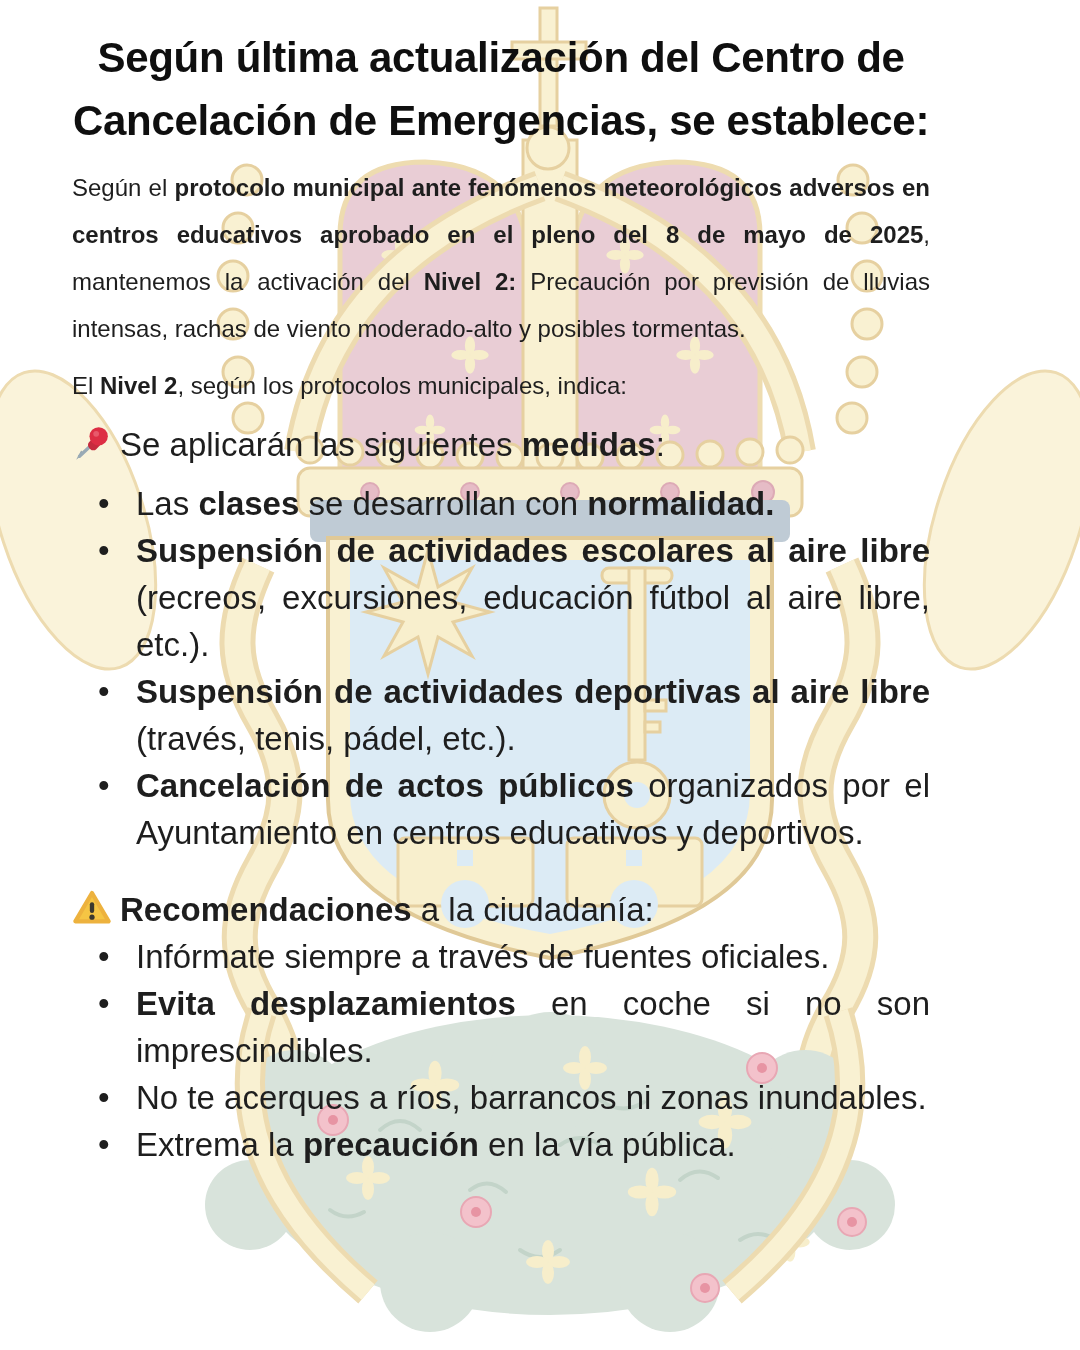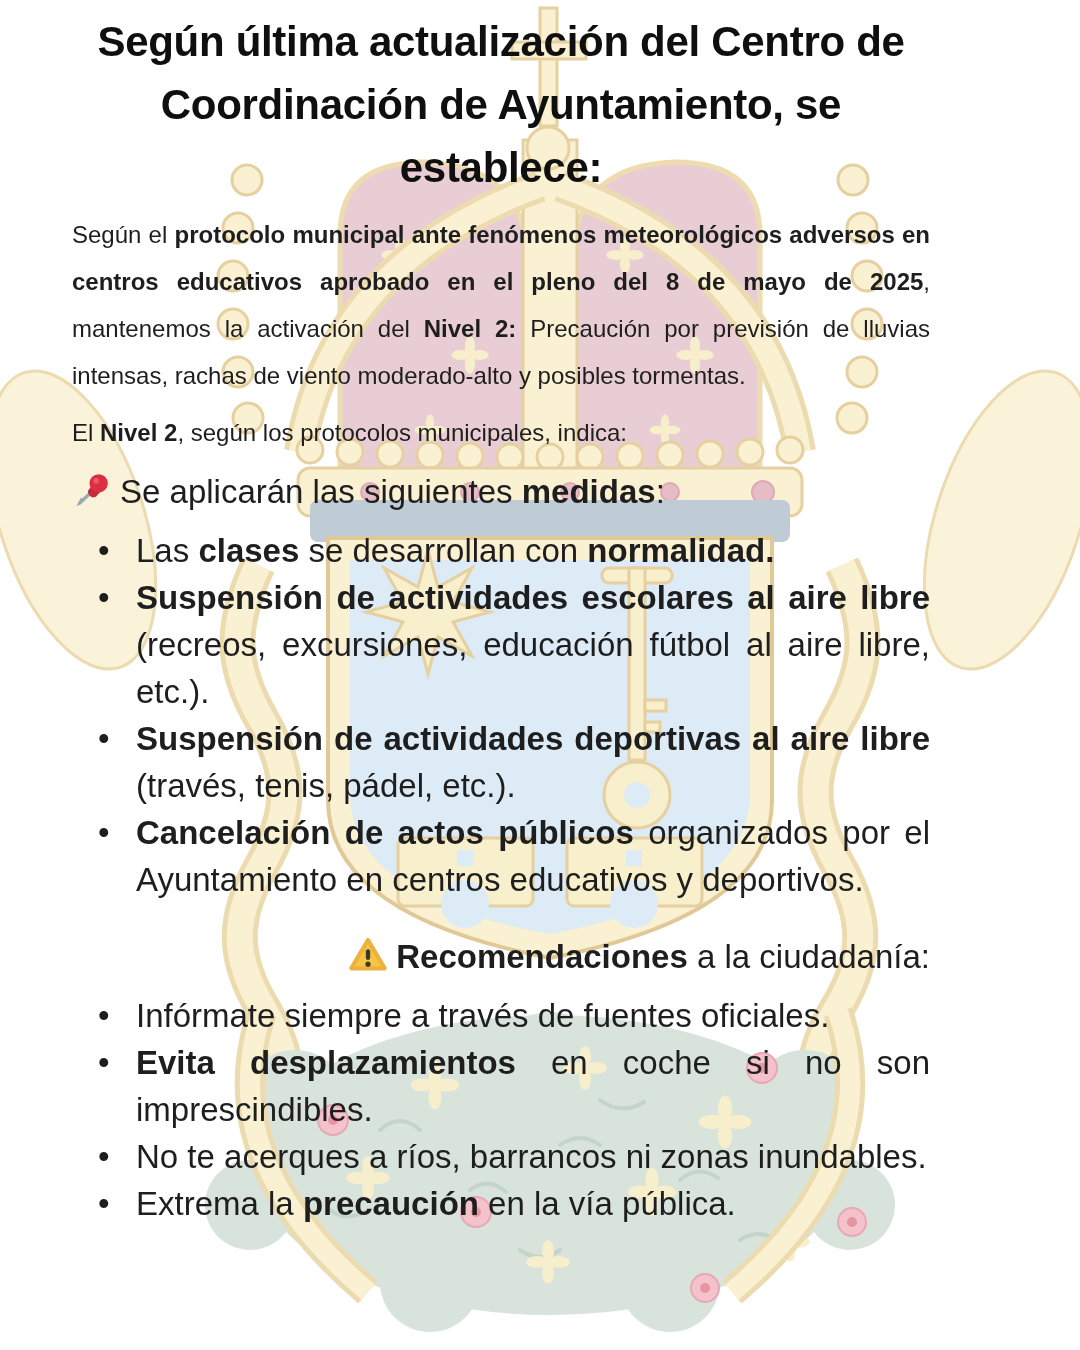--- a/index.html
+++ b/index.html
@@ -10,21 +10,21 @@
     color:#1e1e1e;
     overflow:hidden;
     position:relative;
   }
   .wm{
     position:absolute;left:0;top:0;width:1080px;height:1350px;
     z-index:0;pointer-events:none;
   }
   .content{
     position:relative;z-index:1;
-    padding:4px 72px 0 72px;
+    padding:20px 72px 0 72px;
     box-sizing:border-box;width:1002px;
   }
   .title{
     font-size:42px;font-weight:700;line-height:63px;
     text-align:center;color:#0f0f0f;letter-spacing:-0.3px;
     margin:6px 0 12px 0;
   }
   .title span{display:block;}
   .para{
     font-size:24px;line-height:47px;text-align:justify;
@@ -42,21 +42,21 @@
   .blist{margin:0;padding:0;list-style:none;}
   .blist li{display:flex;margin:0;}
   .dot{
     flex:none;width:56px;padding-left:26px;box-sizing:border-box;
     font-size:33px;line-height:47px;color:#1e1e1e;
   }
   .txt{
     flex:1;font-size:33px;line-height:47px;text-align:justify;margin-left:8px;
   }
   .rec-heading{
-    font-size:33px;line-height:47px;margin:30px 0 12px 0;text-align:right;
+    font-size:33px;line-height:47px;margin:30px 0 0 0;text-align:left;
   }
 </style>
 </head>
 <body>
 
 <svg class="wm" viewBox="0 0 1080 1350" aria-hidden="true">
   <defs>
     <g id="flw" fill="#f7eecb">
       <ellipse cx="0" cy="-11" rx="6" ry="11"></ellipse>
       <ellipse cx="11" cy="0" rx="11" ry="6"></ellipse>
@@ -210,21 +210,21 @@
     <path d="M262 1012 Q 212 1160 368 1292" fill="none" stroke="#f9f1d2" stroke-width="20"></path>
     <path d="M838 1012 Q 888 1160 732 1292" fill="none" stroke="#eddbb0" stroke-width="30"></path>
     <path d="M838 1012 Q 888 1160 732 1292" fill="none" stroke="#f9f1d2" stroke-width="20"></path>
   </g>
 </svg>
 
 <div class="content">
 
   <h1 class="title">
     <span>Según última actualización del Centro de</span>
-    <span>Coordinación de Ayuntamiento, se establece:</span>
+    <span>Cancelación de Emergencias, se establece:</span>
   </h1>
 
   <p class="para"><span>Según el </span><span class="b">protocolo municipal ante fenómenos meteorológicos adversos en centros educativos aprobado en el pleno del 8 de mayo de 2025</span><span>, mantenemos la activación del </span><span class="b">Nivel 2:</span><span> Precaución por previsión de lluvias intensas, rachas de viento moderado-alto y posibles tormentas.</span></p>
 
   <p class="para level"><span>El </span><span class="b">Nivel 2</span><span>, según los protocolos municipales, indica:</span></p>
 
   <p class="lead"><svg class="icon" width="40" height="40" viewBox="0 0 48 48" aria-hidden="true">
         <polygon points="5,44 14,37 11,33" fill="#8fa0ab"></polygon>
         <line x1="9" y1="40" x2="25" y2="25" stroke="#99aab5" stroke-width="4" stroke-linecap="round"></line>
         <rect x="19" y="19" width="16" height="12" rx="5" fill="#c62b3e" transform="rotate(-45 27 25)"></rect>

